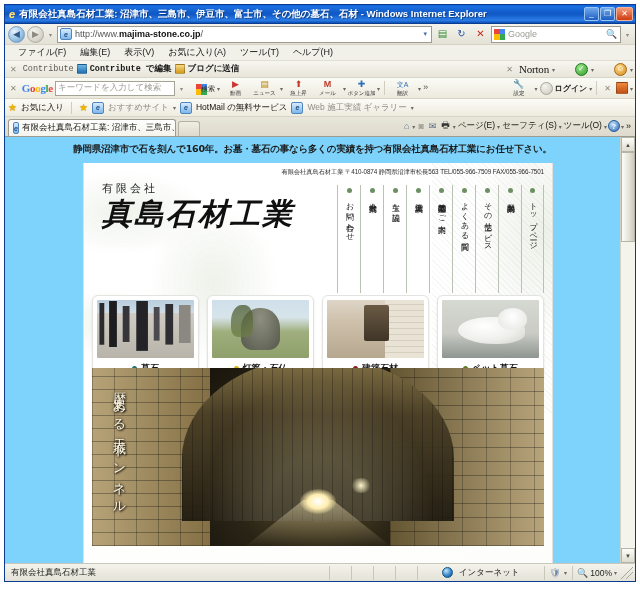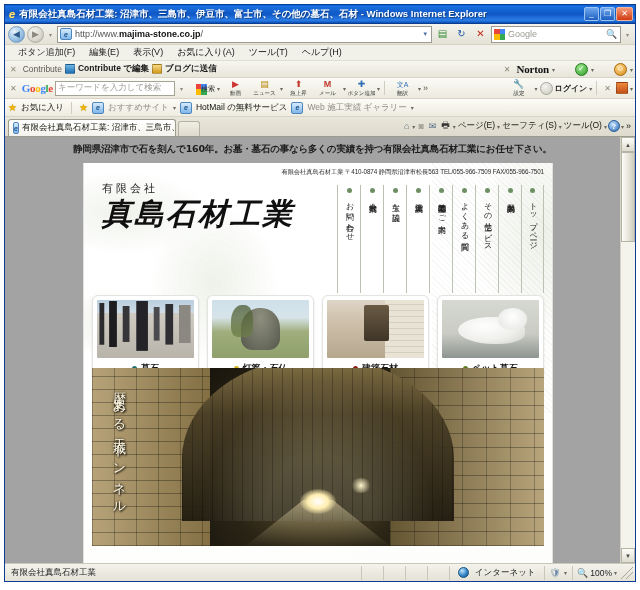--- a/index.html
+++ b/index.html
@@ -143,29 +143,29 @@
   
   .toolrow {
     height: 17px;
     display: flex; align-items: center;
     background: linear-gradient(to bottom,#f6f5ef,#e8e6da);
     border-bottom: 1px solid #d8d5c7;
     padding: 0 2px;
     gap: 3px;
   }
   .xclose { font-size: 8px; color: #8b897d; padding: 0 3px; }
-  .tlabel { font-size: 8.5px; color: #5d5b52; white-space: nowrap; }
+  .tlabel { font-size: 8.5px; color: #5d5b52; white-space: nowrap; font-family: Liberation Mono, monospace; }
   .tlabel.dk { color: #1a1a1a; font-weight: bold; }
   .sq {
     width: 10px; height: 10px; border-radius: 1px; flex: none;
     border: 1px solid rgba(0,0,0,.25);
   }
   .spacer { flex: 1; }
   .nort {
-    font-size: 11px; font-weight: bold; color: #121212;
+    font-size: 11px; font-weight: normal; color: #121212;
     font-family: "Liberation Serif", serif;
     letter-spacing: -0.2px;
   }
   .dot-btn {
     width: 13px;height:13px;border-radius:50%;
     display:flex;align-items:center;justify-content:center;
     font-size:8px;color:#fff;line-height:1;
   }
   .dot-btn.green { background: radial-gradient(circle at 35% 30%,#9be58b,#2f9c2a); border:1px solid #1f7a1c;}
   .dot-btn.amber { background: radial-gradient(circle at 35% 30%,#ffd98a,#d68b1a); border:1px solid #a9670b;}
@@ -244,21 +244,21 @@
     width:12px;height:12px;border-radius:50%;
     background:radial-gradient(circle at 35% 30%,#bcdcfb,#2f6fb8);
     border:1px solid #245a98;color:#fff;font-size:7px;font-weight:bold;
     display:flex;align-items:center;justify-content:center;line-height:1;
   }
 
   
   .pagewrap { flex:1; display:flex; background:#fff; position:relative; overflow:hidden;}
   .page {
     flex:1; position:relative; overflow:hidden;
-    background:#a3a3a3;
+    background:#7dd3fc;
   }
   .headline {
     text-align:center;
     font-size: 9.5px; font-weight:bold;
     color:#1b1b1b;
     padding: 6px 0 5px;
     letter-spacing: -0.2px;
     font-family:"DejaVu Sans","Liberation Sans",sans-serif;
   }
   .site {
@@ -529,21 +529,21 @@
     padding: 0 2px;
   }
   .st-text { padding-left: 4px; flex: 0 0 auto; }
   .st-gap { flex: 1; }
   .st-cell {
     border-left: 1px solid #c9c7ba;
     height: 14px; width: 22px;
   }
   .st-zone {
     display:flex;align-items:center;gap:6px;
-    border-left:1px solid #c9c7ba; padding: 0 8px; height:14px;
+    border-left:1px solid #c9c7ba; padding: 0 24px; height:14px;
   }
   .globe {
     width:11px;height:11px;border-radius:50%;
     background: radial-gradient(circle at 35% 30%,#bfe6ff,#2f7fc4 60%,#17527f);
     border:1px solid #16527f;
   }
   .st-zoom {
     display:flex;align-items:center;gap:2px;
     border-left:1px solid #c9c7ba;padding:0 4px;height:14px;
   }
@@ -591,21 +591,21 @@
             <i></i>
             <i></i>
           </span>
         <span class="ph">Google</span>
         <span class="mag">🔍</span>
       </span>
       <span class="dropcaret">▾</span>
     </div>
 
     <div class="menubar">
-      <span class="mi">ボタン追加(F)</span>
+      <span class="mi">ファイル(F)</span>
       <span class="mi">編集(E)</span>
       <span class="mi">表示(V)</span>
       <span class="mi">お気に入り(A)</span>
       <span class="mi">ツール(T)</span>
       <span class="mi">ヘルプ(H)</span>
     </div>
 
     <div class="toolrow">
       <span class="xclose">✕</span>
       <span class="tlabel">Contribute</span>

